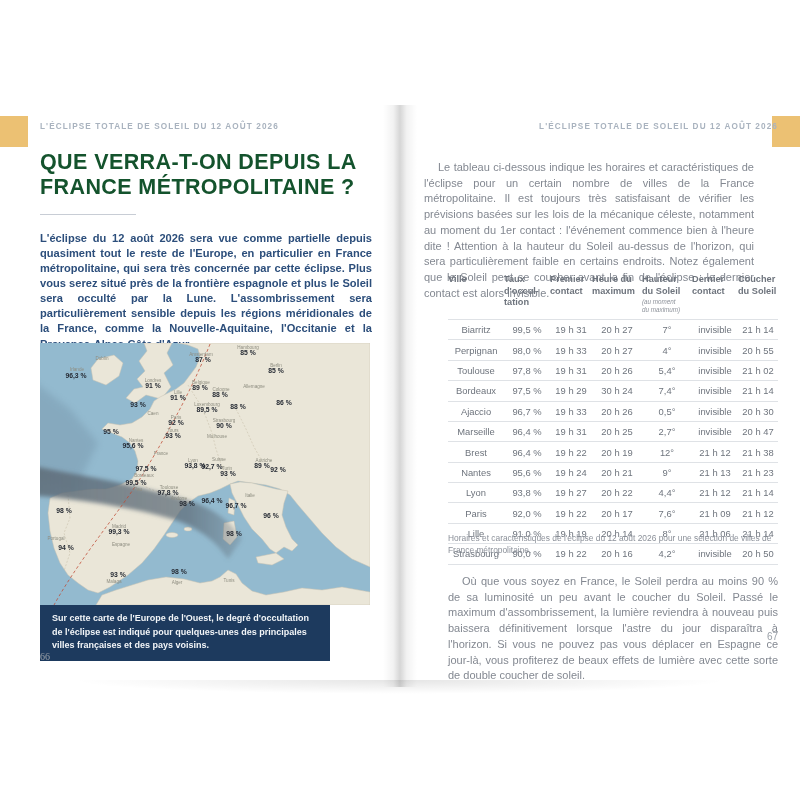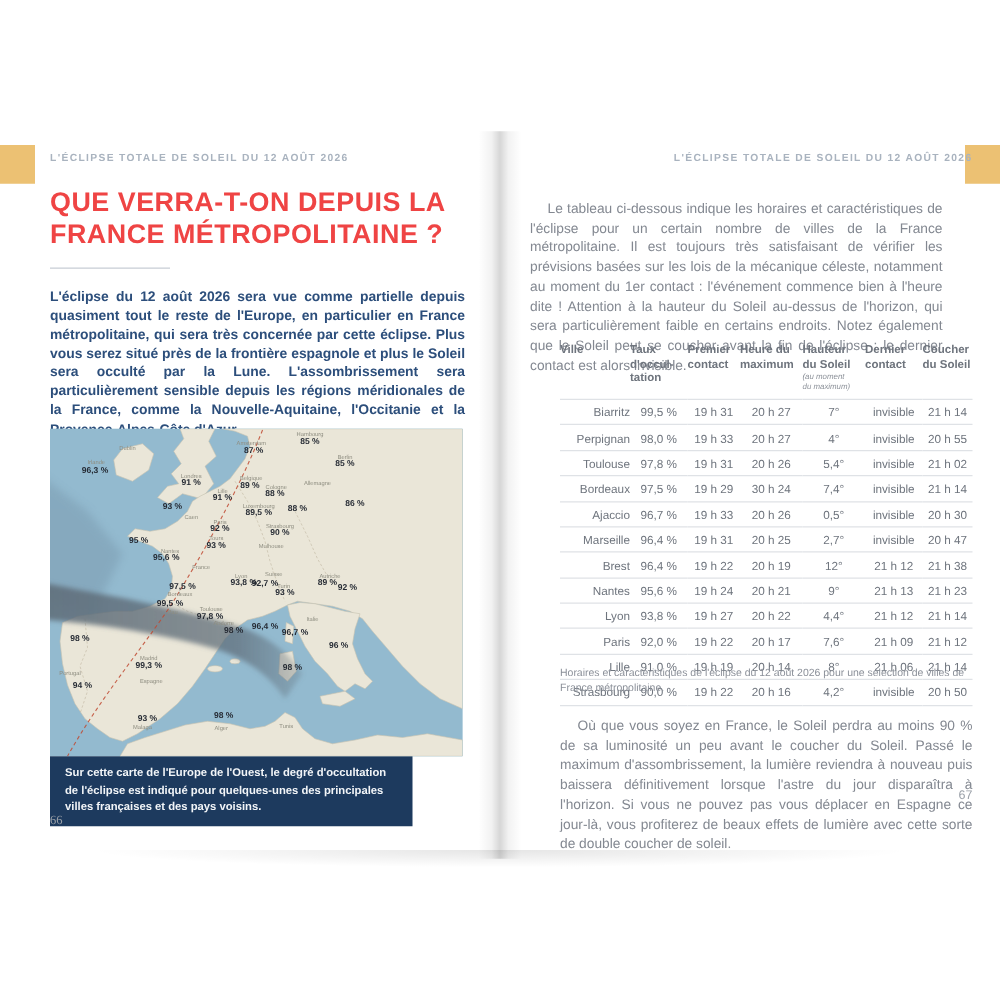--- a/index.html
+++ b/index.html
@@ -13,41 +13,41 @@
   
   .accent{position:absolute;top:116px;width:28px;height:31px;}
   .accent-left{left:0;}
   .accent-right{right:0;}
   
   .running-header{position:absolute;top:122px;font-size:8.2px;letter-spacing:1.1px;color:#a9b3bf;font-weight:600;}
   .rh-left{left:40px;}
   .rh-right{right:22px;width:330px;text-align:right;}
   
   .title{position:absolute;left:40px;top:150px;width:336px;margin:0;font-size:21.5px;line-height:1.16;letter-spacing:.4px;
-    color:#ef4444;font-weight:bold;}
+    color:#14532d;font-weight:bold;}
   .title-rule{position:absolute;left:40px;top:214px;width:96px;height:1px;background:#c8cdd5;}
   .lead{position:absolute;left:40px;top:231px;width:332px;margin:0;font-size:11.1px;line-height:1.36;
     color:#2c4e7b;font-weight:bold;text-align:justify;}
   .map-figure{position:absolute;left:40px;top:343px;width:290px;margin:0;}
   .map-canvas{display:block;width:330px;height:262px;background:#93bacf;}
   .map-caption{background:#1d3a5e;color:#f2f5f8;font-size:9px;line-height:1.5;padding:7px 12px 8px 12px;font-weight:600;}
   .pageno{position:absolute;font-size:10px;color:#9aa0a8;}
   .pageno-left{left:40px;top:651px;font-family:Liberation Serif, serif;}
   .pageno-right{right:22px;top:631px;width:330px;text-align:right;}
   
   .body-text{position:absolute;width:330px;margin:0;font-size:11px;line-height:1.43;color:#838891;text-align:justify;text-indent:14px;}
   .intro-right{left:424px;top:160px;}
   .closing-right{left:448px;top:574px;}
   .eclipse-table{position:absolute;left:448px;top:274px;width:330px;border-collapse:collapse;table-layout:fixed;}
   .eclipse-table th{font-size:9.2px;font-weight:bold;color:#6e747d;text-align:left;vertical-align:top;
     white-space:pre-line;line-height:1.25;padding:0 0 6px 0;}
   .eclipse-table th:first-child{text-align:left;}
   .eclipse-table th .note{display:block;font-size:6.3px;font-style:italic;font-weight:normal;color:#8d929a;line-height:1.2;margin-top:1px;}
   .eclipse-table td{font-size:9.4px;color:#6e747d;text-align:center;padding:4.2px 0;border-top:1px solid #dfe2e6;}
-  .eclipse-table td:first-child{text-align:right;}
+  .eclipse-table td:first-child{text-align:center;}
   .eclipse-table tbody tr:last-child td{border-bottom:1px solid #dfe2e6;}
   .table-caption{position:absolute;left:448px;top:532px;width:330px;margin:0;font-size:8.4px;line-height:1.45;color:#8b9099;}
   
   .val-label{font-family:"Liberation Sans",sans-serif;font-weight:bold;font-size:6.8px;fill:#252a33;}
   .place-label{font-family:"Liberation Sans",sans-serif;font-size:4.6px;fill:#8e8d80;}
 </style>
 </head>
 <body>
 
 <div class="spread">

